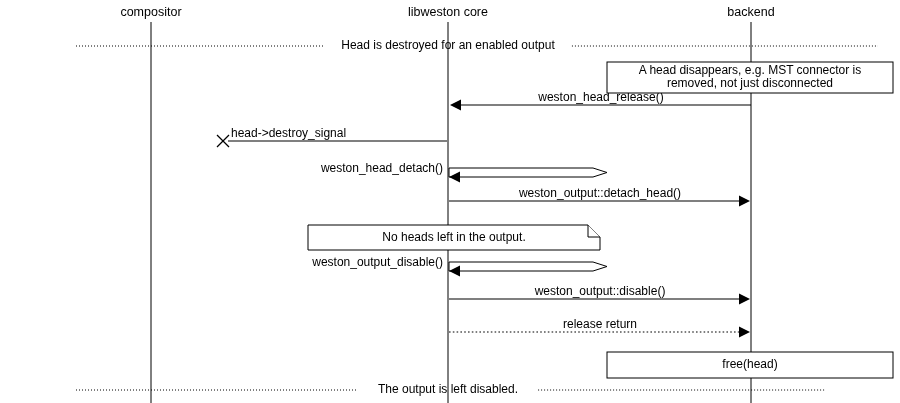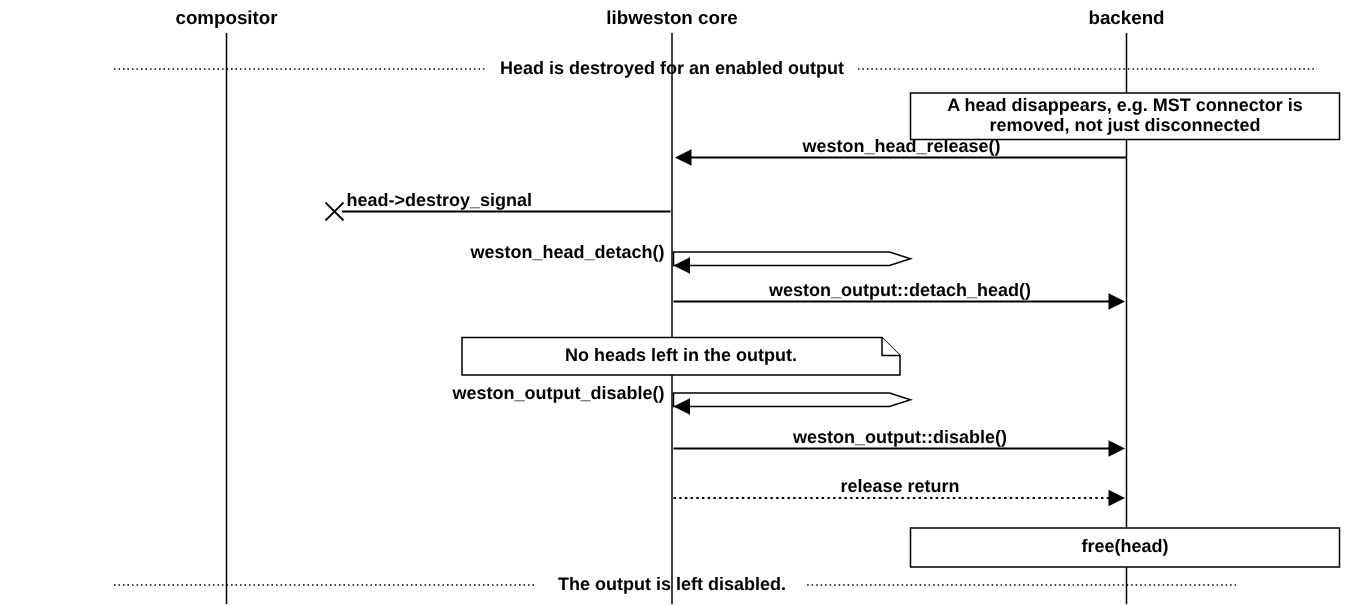--- a/index.html
+++ b/index.html
@@ -9,21 +9,20 @@
   }
   body {
     font-family: "Liberation Sans", sans-serif;
   }
   #diagram-root {
     position: relative;
     width: 900px;
     height: 403px;
     background: #ffffff;
     overflow: hidden;
-    font-weight: bold;
   }
   svg#seq-svg {
     display: block;
     width: 900px;
     height: 403px;
   }
   text {
     font-family: "Liberation Sans", sans-serif;
     font-size: 12px;
     fill: #000000;

